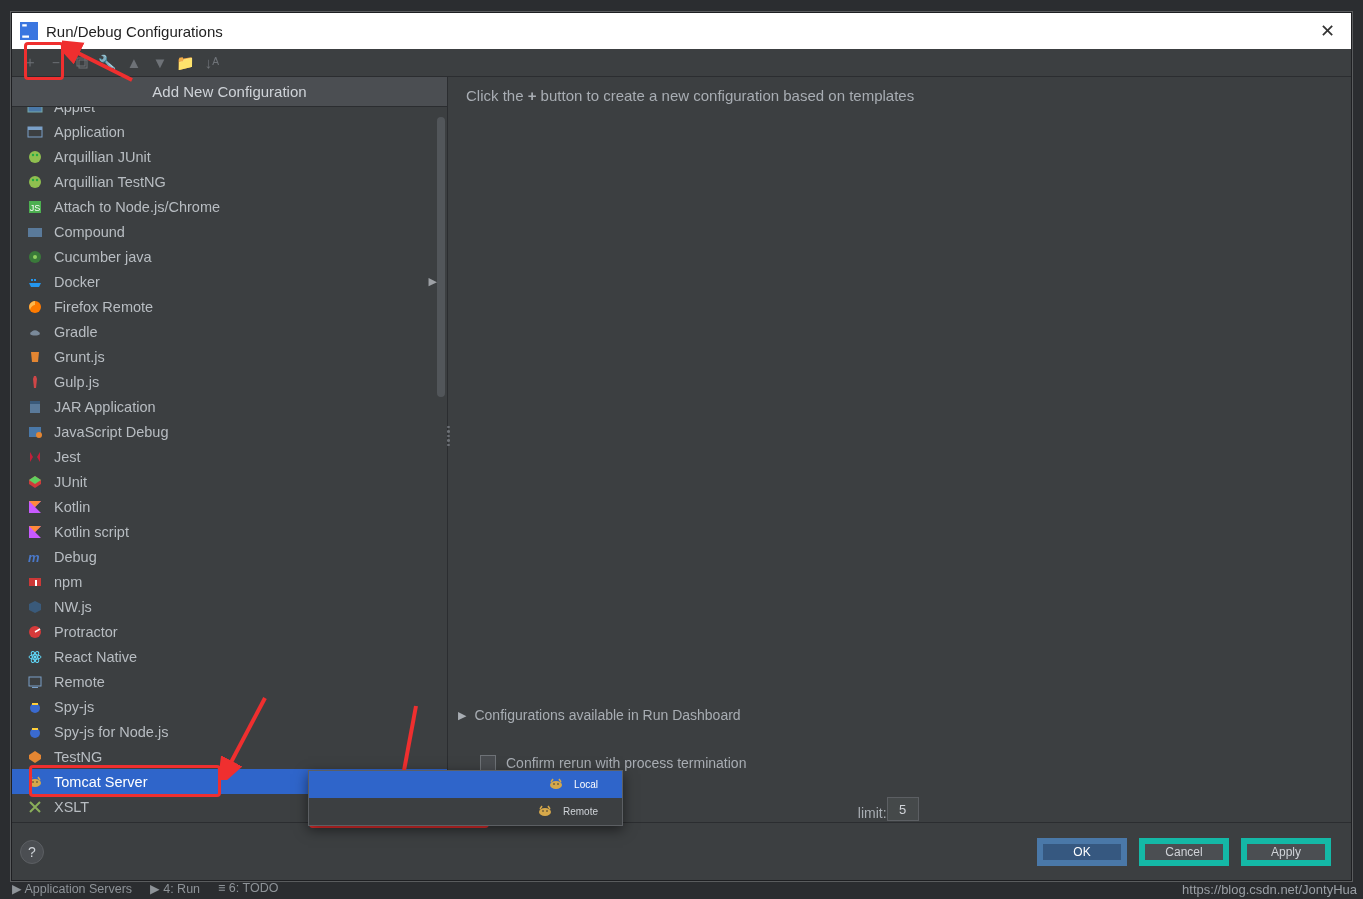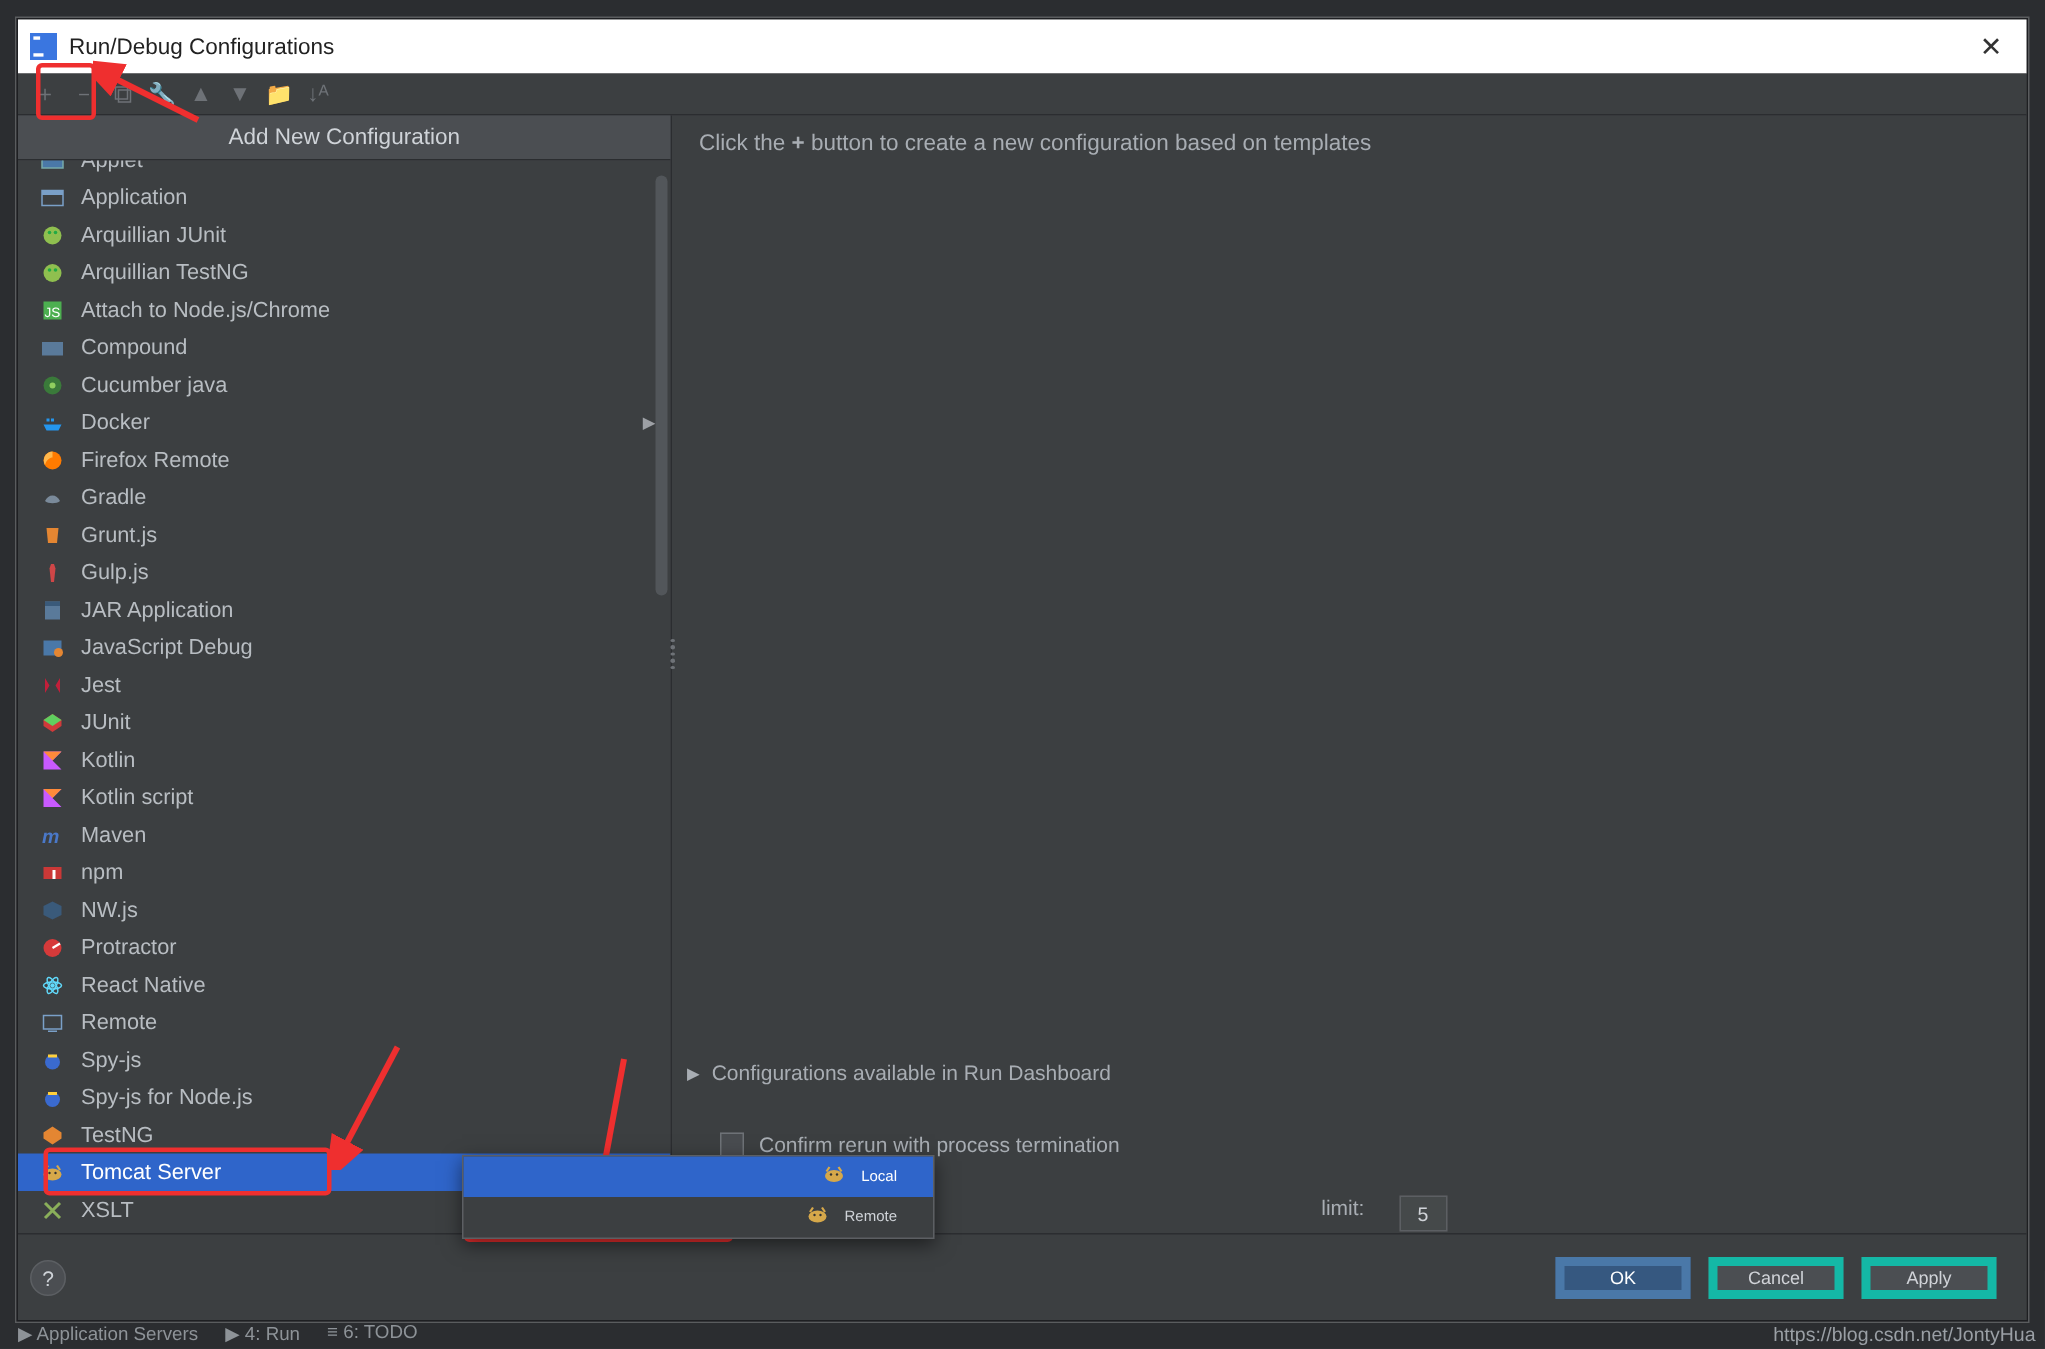--- a/index.html
+++ b/index.html
@@ -26,21 +26,21 @@
   .cfg-item.selected .chev { color:#fff; }
   .more-item { color:#b8bdc2; font-size:14.5px; padding:4px 14px 4px 36px; }
   .footer { position:absolute; bottom:0; left:0; right:0; height:58px; background:#3c3f41; display:flex; align-items:center; justify-content:flex-end; gap:12px; padding:0 20px; border-top:1px solid #2b2d30; }
   .btn { min-width:90px; height:28px; background:#4b4e52; color:#d0d3d8; border:6px solid #14b8a6; font-size:12px; display:flex; align-items:center; justify-content:center; cursor:pointer; }
   .btn.primary { background:#365880; border-color:#4a78a8; color:#fff; }
   .help-circle { position:absolute; left:8px; bottom:16px; width:24px; height:24px; border-radius:50%; background:#4b4e52; color:#cfd3d8; display:flex; align-items:center; justify-content:center; font-size:14px; border:1px solid #5c5f63; }
   .dash-row { position:absolute; left:10px; top:630px; color:#a8adb3; font-size:14px; display:flex; align-items:center; gap:8px; }
   .dash-row .tri { font-size:11px; }
   .check-row { position:absolute; left:10px; top:678px; color:#a8adb3; font-size:14px; display:flex; align-items:center; gap:10px;padding-left:22px; }
   .check-row .cb { width:16px; height:16px; border:1px solid #6e7277; background:#494c50; display:inline-block; }
-  .limit-row { position:absolute; left:220px; top:720px; color:#a8adb3; font-size:14px; display:flex; align-items:flex-start; gap:23px; }
+  .limit-row { position:absolute; left:220px; top:720px; color:#a8adb3; font-size:14px; display:flex; align-items:flex-end; gap:0; }
   .limit-box { width:32px; height:24px; border:1px solid #5c5f63; background:#45494a; color:#d0d3d8; display:flex; align-items:center; justify-content:center; font-size:13px; }
   .submenu { position:absolute; left:308px; top:770px; width:315px; background:#3c3f41; border:1px solid #5c5f63; box-shadow:0 4px 12px rgba(0,0,0,.5); z-index:50; }
   .submenu-title { height:27px; background:#4b4e52; color:#cfd3d8; font-size:14px; display:flex; align-items:center; padding:0 12px; }
   .submenu-item { height:27px; display:flex; align-items:center; gap:10px; padding:0 24px; color:#cfd3d8; font-size:10px; cursor:pointer;justify-content:flex-end; }
   .submenu-item.sel { background:#2f65ca; color:#fff; }
   .red-box { position:absolute; border:3px solid #ef2f2f; border-radius:4px; pointer-events:none; }
   .red-arrow { position:absolute; pointer-events:none; }
   .scrollbar-stub { position:absolute; right:2px; top:40px; width:8px; height:280px; background:#52565a; border-radius:4px; }
   .watermark { position:absolute; right:6px; bottom:2px; color:#9a9fa5; font-size:13px; }
   .bottom-tabs { position:absolute; left:12px; bottom:0; height:22px; display:flex; align-items:center; gap:18px; color:#8e9398; font-size:12.5px; }
@@ -243,21 +243,21 @@
               </svg>
             </span>
             <span>Kotlin script</span>
           </div>
           <div class="cfg-item">
             <span class="ic">
               <svg width="16" height="16" viewBox="0 0 16 16">
                 <text x="1" y="13" font-size="13" font-style="italic" fill="#4a78c8" font-weight="bold">m</text>
               </svg>
             </span>
-            <span>Maven</span>
+            <span>Debug</span>
           </div>
           <div class="cfg-item">
             <span class="ic">
               <svg width="16" height="16" viewBox="0 0 16 16">
                 <rect x="2" y="4" width="12" height="8" fill="#cb3837"></rect>
                 <rect x="8" y="6" width="2" height="6" fill="#fff"></rect>
               </svg>
             </span>
             <span>npm</span>
           </div>

